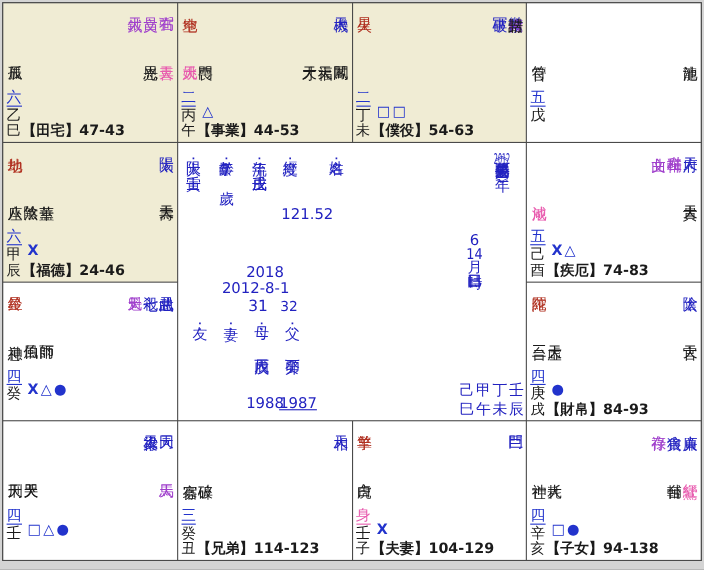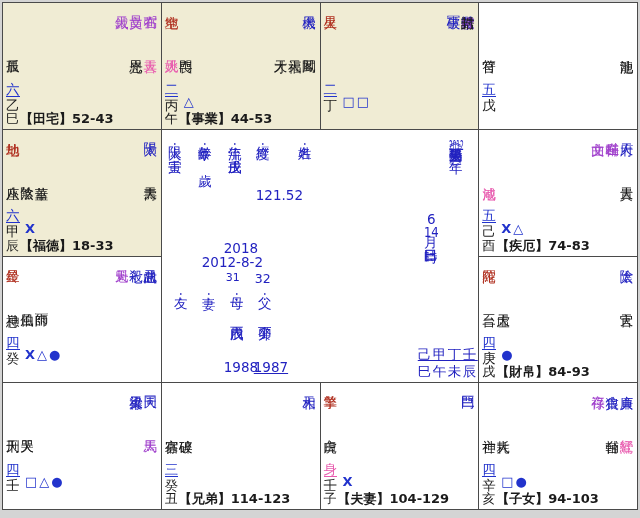--- a/index.html
+++ b/index.html
@@ -73,21 +73,21 @@
         <div class="vcol"><span class="c-k">孤辰</span></div>
       </div>
       <div class="sg mr">
         <div class="vcol"><span class="c-k">恩光</span></div>
         <div class="vcol"><span class="c-p">天喜</span></div>
       </div>
       <div class="bstack">
         <span class="num c-n">六</span>
         <span class="stem">乙</span>
       </div>
-      <div class="bline"><span class="branch">巳</span><span class="plabel">【田宅】52-43</span></div>
+      <div class="bline"><span class="branch">巳</span><span class="plabel">【田宅】47-43</span></div>
     </div>
     <div class="cell beige" style="grid-area: 1 / 2;">
       <div class="sg tl">
         <div class="vcol"><span class="c-x">地空</span></div>
       </div>
       <div class="sg tr">
         <div class="vcol"><span class="c-m">天機</span></div>
       </div>
       <div class="sg ml">
         <div class="vcol"><span class="c-p">天姚</span></div>
@@ -111,20 +111,21 @@
       </div>
       <div class="sg tr">
         <div class="vcol"><span class="c-m">破軍</span></div>
         <div class="vcol"><span class="c-m">紫微</span><span class="c-a">權</span><span class="c-k">封誥</span></div>
       </div>
       <div class="bstack">
         <span class="num c-n">二</span>
         <span class="stem">丁</span>
       </div>
       <div class="syms">□□</div>
+      <div class="bline"><span class="branch">未</span><span class="plabel">【僕役】54-63</span></div>
     </div>
     <div class="cell" style="grid-area: 1 / 4;">
       <div class="sg ml">
         <div class="vcol"><span class="c-k">官符</span></div>
       </div>
       <div class="sg mr">
         <div class="vcol"><span class="c-k">龍池</span></div>
       </div>
       <div class="bstack">
         <span class="num c-n">五</span>
@@ -144,21 +145,21 @@
         <div class="vcol"><span class="c-k">華蓋</span></div>
       </div>
       <div class="sg mr">
         <div class="vcol"><span class="c-k">天壽</span></div>
       </div>
       <div class="bstack">
         <span class="num c-n">六</span>
         <span class="stem">甲</span>
       </div>
       <div class="syms">X</div>
-      <div class="bline"><span class="branch">辰</span><span class="plabel">【福德】18-33</span></div>
+      <div class="bline"><span class="branch">辰</span><span class="plabel">【福德】24-46</span></div>
     </div>
     <div class="cell" style="grid-area: 2 / 4;">
       <div class="sg tr">
         <div class="vcol"><span class="c-a">文曲</span></div>
         <div class="vcol"><span class="c-a">左輔</span><span class="c-a">科</span></div>
         <div class="vcol"><span class="c-m">天府</span></div>
       </div>
       <div class="sg ml">
         <div class="vcol"><span class="c-p">咸池</span></div>
       </div>
@@ -274,21 +275,21 @@
       </div>
       <div class="sg mr">
         <div class="vcol"><span class="c-k">台輔</span></div>
         <div class="vcol"><span class="c-p">紅鸞</span></div>
       </div>
       <div class="bstack">
         <span class="num c-n">四</span>
         <span class="stem">辛</span>
       </div>
       <div class="syms">□●</div>
-      <div class="bline"><span class="branch">亥</span><span class="plabel">【子女】94-103</span></div>
+      <div class="bline"><span class="branch">亥</span><span class="plabel">【子女】94-138</span></div>
     </div>
     <div id="center">
 
     <div class="ct vtext" style="left:6px;top:6px;">
       <span class="vlab">大限：</span><span class="vval">壬寅</span>
     </div>
     <div class="ct vtext" style="left:36px;top:6px;">
       <span class="vlab">年齡：</span><span class="vval"><span class="tcy">7</span><span>歲</span></span>
     </div>
     <div class="ct vtext" style="left:66px;top:6px;">
@@ -303,29 +304,29 @@
       <span class="vlab">姓名：</span>
     </div>
 
     <div class="ct vtext" style="left:287px;top:8px;">
       <span>陽男壬辰年《公元</span><span class="tcy">2012</span><span>年》</span>
     </div>
     <div class="ct vtext" style="left:262px;top:82px;">
       <span class="tcy">6</span><span>月</span><span class="tcy">14</span><span>日巳時</span>
     </div>
 
-    <div class="ct hnum" style="left:40px;top:124px;">2012-8-2</div>
-
-    <div class="ct hnum" style="left:64px;top:141px;font-size:11px;">31</div>
+    <div class="ct hnum" style="left:40px;top:124px;">2012-8-1</div>
+
+    <div class="ct hnum" style="left:64px;top:141px;font-size:14px;">31</div>
     <div class="ct hnum" style="left:93px;top:141px;font-size:12.5px;">32</div>
     <div class="ct vtext" style="left:12px;top:156px;">友：</div>
     <div class="ct vtext" style="left:40px;top:156px;">妻：</div>
     <div class="ct vtext" style="left:68px;top:156px;">母：</div>
     <div class="ct vtext" style="left:96px;top:156px;">父：</div>
     <div class="ct vtext" style="left:68px;top:186px;">戊辰丙</div>
     <div class="ct vtext" style="left:96px;top:186px;">丁卯癸</div>
     <div class="ct hnum" style="left:62px;top:229px;">1988</div>
     <div class="ct hnum" style="left:92px;top:229px;text-decoration:underline;">1987</div>
 
-    <div class="ct bazi" style="left:256px;top:216px;text-decoration:underline;">己甲丁壬</div>
+    <div class="ct bazi" style="left:256px;top:216px;">己甲丁壬</div>
     <div class="ct bazi" style="left:256px;top:233px;">巳午未辰</div>
   </div>
 </div>
 
 </body></html>

